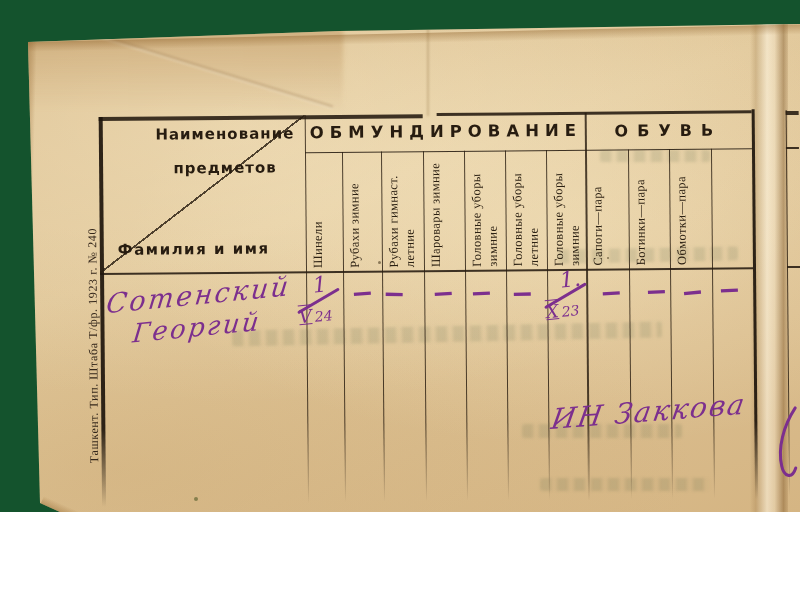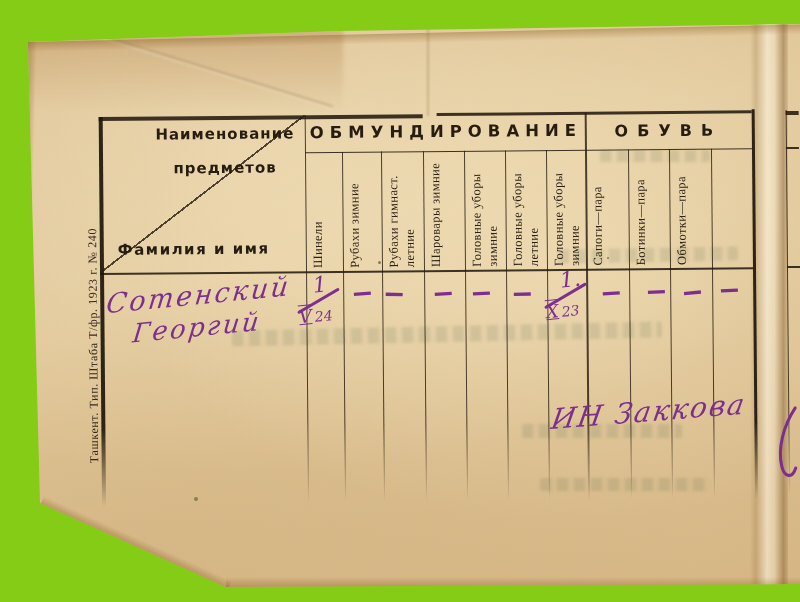--- a/index.html
+++ b/index.html
@@ -1,16 +1,16 @@
 <!DOCTYPE html>
 <html><head>
 <meta charset="utf-8">
 <style>
   html,body{margin:0;padding:0;background:#fff;}
-  #stage{position:relative;width:800px;height:602px;overflow:hidden;background:#84cc16;
+  #stage{position:relative;width:800px;height:512px;overflow:hidden;background:#14532d;
          font-family:"DejaVu Sans",sans-serif;}
   
   .paper{position:absolute;inset:0;
     clip-path:polygon(28px 42px,340px 31px,800px 24px,800px 584px,226px 587px,40px 503px);
     background:
       radial-gradient(130% 90% at 30% 25%, rgba(255,244,214,.35), rgba(255,244,214,0) 60%),
       radial-gradient(80% 60% at 72% 45%, rgba(246,230,192,.45), rgba(246,230,192,0) 70%),
       radial-gradient(120% 80% at 15% 92%, rgba(190,150,90,.22), rgba(190,150,90,0) 60%),
       linear-gradient(160deg,#d9bc8c,#e2c99c 40%,#dabd8e 75%,#d5b583);}
   .edge{position:absolute;pointer-events:none;}

